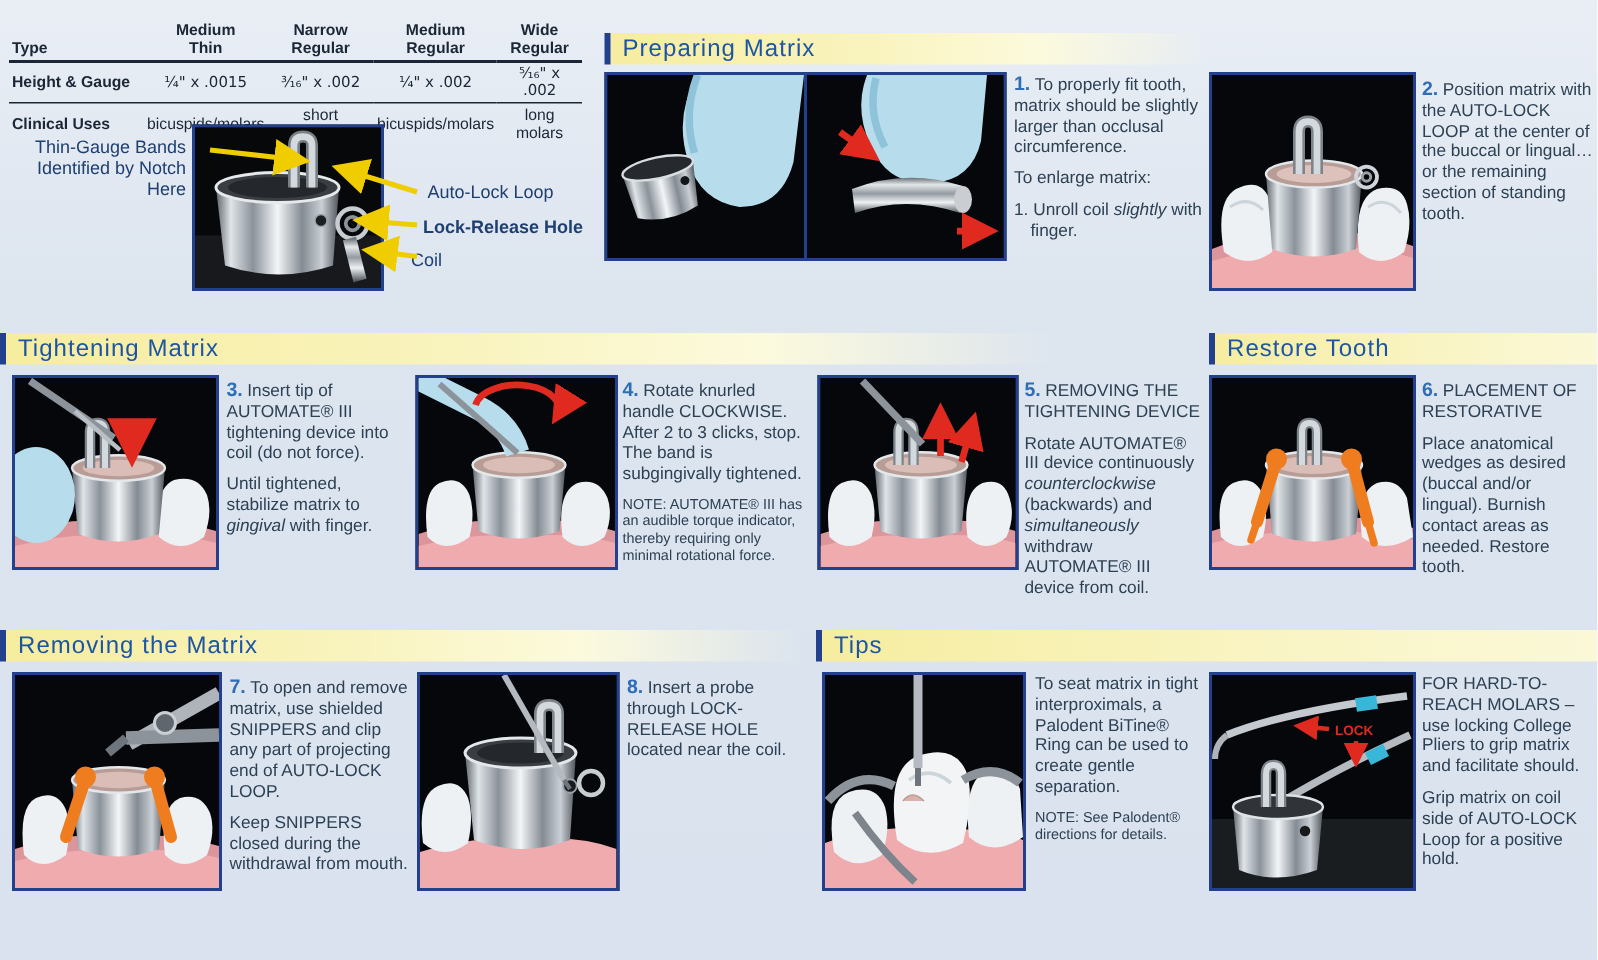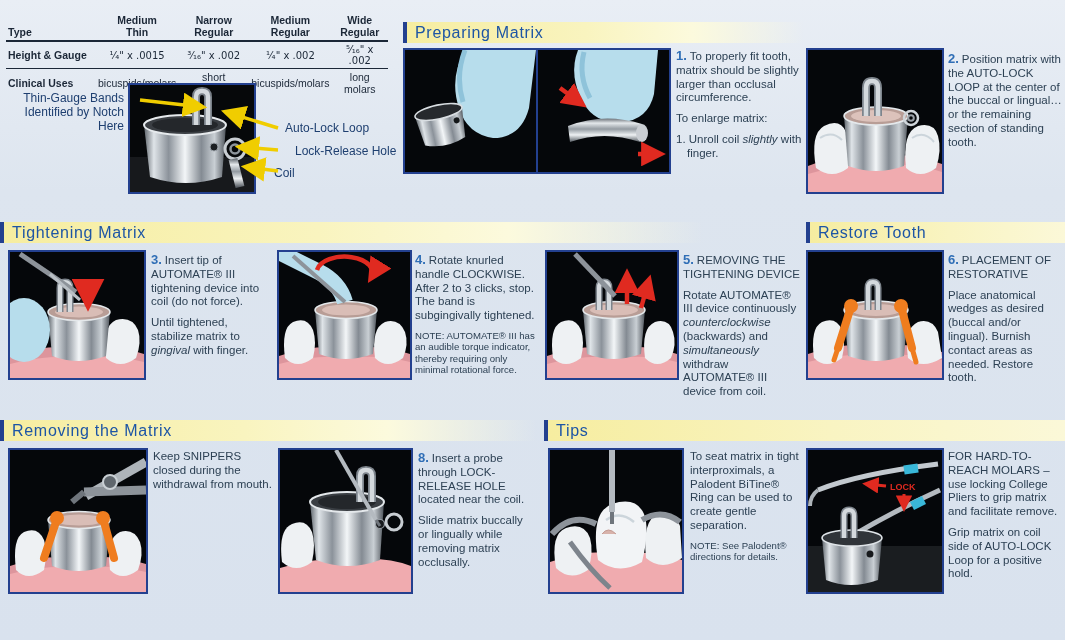--- a/index.html
+++ b/index.html
@@ -118,21 +118,21 @@
       <path d="M66,40 L66,12 Q66,6 72,6 Q78,6 78,12 L78,40" fill="none" stroke="#787f87" stroke-width="8"></path>
       <path d="M66,40 L66,12 Q66,6 72,6 Q78,6 78,12 L78,40" fill="none" stroke="#d4d9dd" stroke-width="4.5"></path>
       <circle cx="84" cy="62" r="4" fill="#1c1f22" stroke="#9aa1a8" stroke-width="1"></circle>
       <circle cx="105" cy="64" r="10" fill="none" stroke="#c8cdd2" stroke-width="3"></circle>
       <circle cx="105" cy="64" r="4.5" fill="none" stroke="#8d949b" stroke-width="2.5"></circle>
       <path d="M103,74 L110,102" stroke="url(#metH)" stroke-width="9"></path>
     </svg>
   </div>
 
   <div class="bd-label" style="left:285px;top:121px;">Auto-Lock Loop</div>
-  <div class="bd-label" style="left:295px;top:144px;">Lock-Release Hole</div>
+  <div class="bd-label" style="left:282px;top:144px;font-weight:bold;">Lock-Release Hole</div>
   <div class="bd-label" style="left:274px;top:166px;text-align:right;">Coil</div>
 
   <svg class="overlay" style="left:0;top:80px;z-index:5" width="400" height="120" viewBox="0 0 400 120">
     <g stroke="#f0cd00" stroke-width="3.5" fill="none">
       <path d="M140,20 L202,27" marker-end="url(#ya)"></path>
       <path d="M278,48 L226,32" marker-end="url(#ya)"></path>
       <path d="M278,70 L240,67" marker-end="url(#ya)"></path>
       <path d="M278,91 L246,87" marker-end="url(#ya)"></path>
     </g>
   </svg>
@@ -315,20 +315,21 @@
       </g>
       <circle cx="47" cy="68" r="7" fill="#ef7d1f"></circle>
       <circle cx="93" cy="68" r="7" fill="#ef7d1f"></circle>
       <path d="M136,12 L76,46" stroke="#aeb4ba" stroke-width="9"></path>
       <path d="M136,40 L74,42" stroke="#8d939a" stroke-width="9"></path>
       <path d="M74,42 L62,52" stroke="#6f757c" stroke-width="6"></path>
       <circle cx="100" cy="32" r="7" fill="#5f666d" stroke="#c9cfd4" stroke-width="2"></circle>
     </svg>
   </div>
   <div class="step" style="left:153px;top:450px;width:120px;">
+    <p><span class="num">7.</span><span><span>To open and remove matrix, use shielded SNIPPERS and clip any part of projecting end of AUTO-LOCK LOOP.</span></span></p>
     <p><span>Keep SNIPPERS closed during the withdrawal from mouth.</span></p>
   </div>
 
   <div class="panel" style="left:278px;top:448px;">
     <svg width="131" height="142" viewBox="0 0 131 142">
       <rect width="131" height="142" fill="#05070a"></rect>
       <path d="M0,118 Q40,106 70,110 Q104,106 131,116 L131,142 L0,142 Z" fill="#f0abaf"></path>
       <path d="M2,112 Q-2,80 12,74 Q26,68 32,82 Q36,94 32,112 Q16,124 2,112 Z" fill="#eef1f3"></path>
       <path d="M30,52 L104,52 L100,110 Q68,122 36,110 Z" fill="url(#metV)"></path>
       <ellipse cx="67" cy="52" rx="37" ry="10" fill="#3a3e43" stroke="#e4e8eb" stroke-width="2"></ellipse>
@@ -336,21 +337,20 @@
       <path d="M80,52 L80,26 Q80,20 86,20 Q92,20 92,26 L92,52" fill="none" stroke="#7d848c" stroke-width="8"></path>
       <path d="M80,52 L80,26 Q80,20 86,20 Q92,20 92,26 L92,52" fill="none" stroke="#d4d9dd" stroke-width="4.5"></path>
       <circle cx="100" cy="74" r="4.5" fill="#17191c" stroke="#9aa1a8" stroke-width="1.2"></circle>
       <circle cx="114" cy="72" r="8" fill="none" stroke="#c8cdd2" stroke-width="3"></circle>
       <path d="M56,0 L96,70" stroke="#b4bac0" stroke-width="4"></path>
       <path d="M96,70 L100,76" stroke="#6f757c" stroke-width="3"></path>
     </svg>
   </div>
   <div class="step" style="left:418px;top:450px;width:118px;">
     <p><span class="num">8.</span><span><span>Insert a probe through LOCK-RELEASE HOLE located near the coil.</span></span></p>
-    <p><span>Slide matrix buccally or lingually while removing matrix occlusally.</span></p>
   </div>
 
   <div class="panel" style="left:548px;top:448px;">
     <svg width="132" height="142" viewBox="0 0 132 142">
       <rect width="132" height="142" fill="#05070a"></rect>
       <path d="M0,112 Q40,98 72,104 Q106,100 132,110 L132,142 L0,142 Z" fill="#f0abaf"></path>
       <path d="M6,118 Q0,84 16,78 Q34,72 40,88 Q44,102 38,120 Q20,132 6,118 Z" fill="#eef1f3"></path>
       <path d="M48,110 Q40,62 62,54 Q86,46 94,64 Q100,80 92,112 Q68,126 48,110 Z" fill="#f2f4f6"></path>
       <path d="M96,108 Q92,70 108,64 Q124,60 130,76 L132,108 Q112,122 96,108 Z" fill="#eef1f3"></path>
       <path d="M56,70 Q70,60 84,72" stroke="#ccd5db" stroke-width="2.5" fill="none"></path>
@@ -385,17 +385,17 @@
         <circle cx="54" cy="34" r="3.5" fill="#17191c"></circle>
       </g>
       <text x="82" y="40" font-size="9" font-weight="bold" fill="#e02a20" font-family="Liberation Sans, sans-serif">LOCK</text>
       <g stroke="#e02a20" stroke-width="3" fill="none">
         <path d="M78,36 L58,34" marker-end="url(#ra)"></path>
         <path d="M96,44 L96,58" marker-end="url(#ra)"></path>
       </g>
     </svg>
   </div>
   <div class="step" style="left:948px;top:450px;width:116px;">
-    <p><span>FOR HARD-TO-REACH MOLARS – use locking College Pliers to grip matrix and facilitate remove.</span></p>
+    <p><span>FOR HARD-TO-REACH MOLARS – use locking College Pliers to grip matrix and facilitate should.</span></p>
     <p><span>Grip matrix on coil side of AUTO-LOCK Loop for a positive hold.</span></p>
   </div>
 
 </div>
 
 </body></html>

